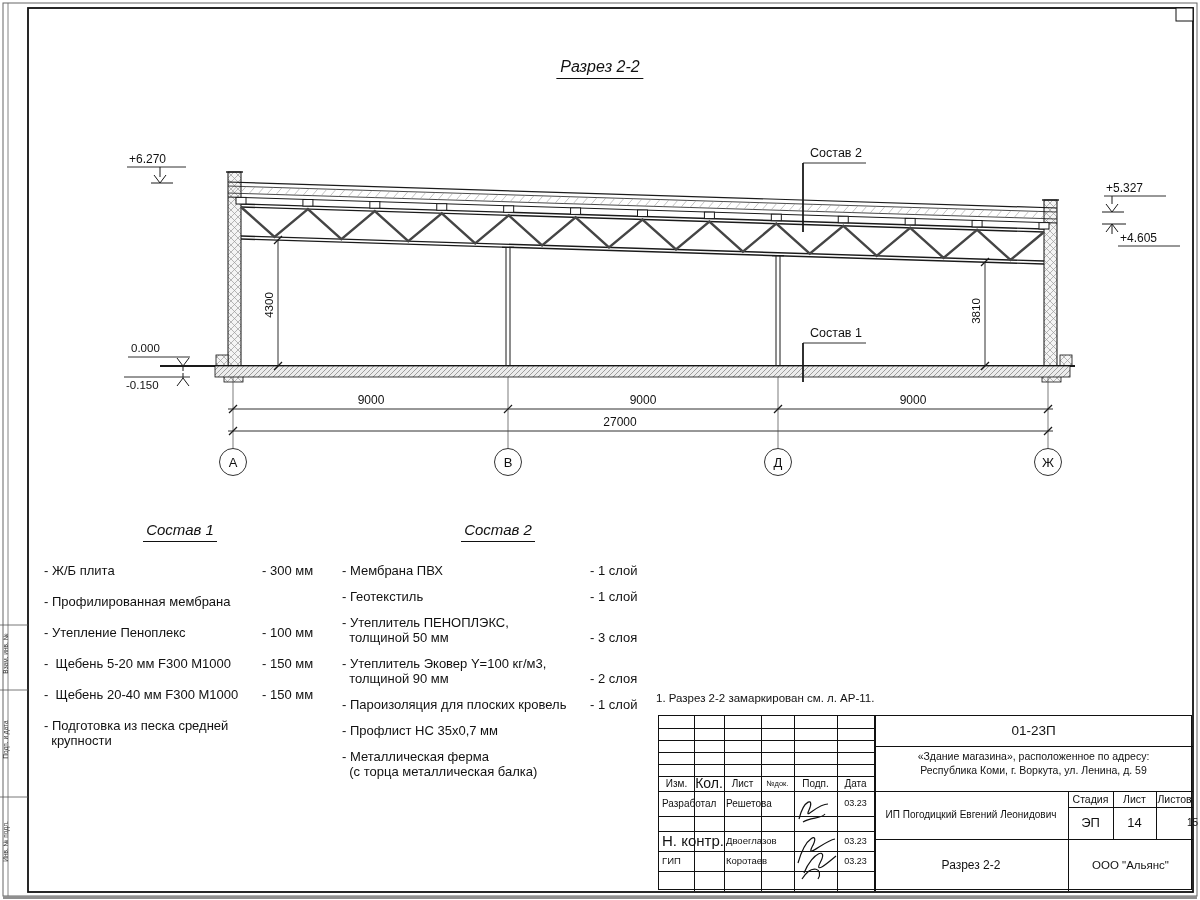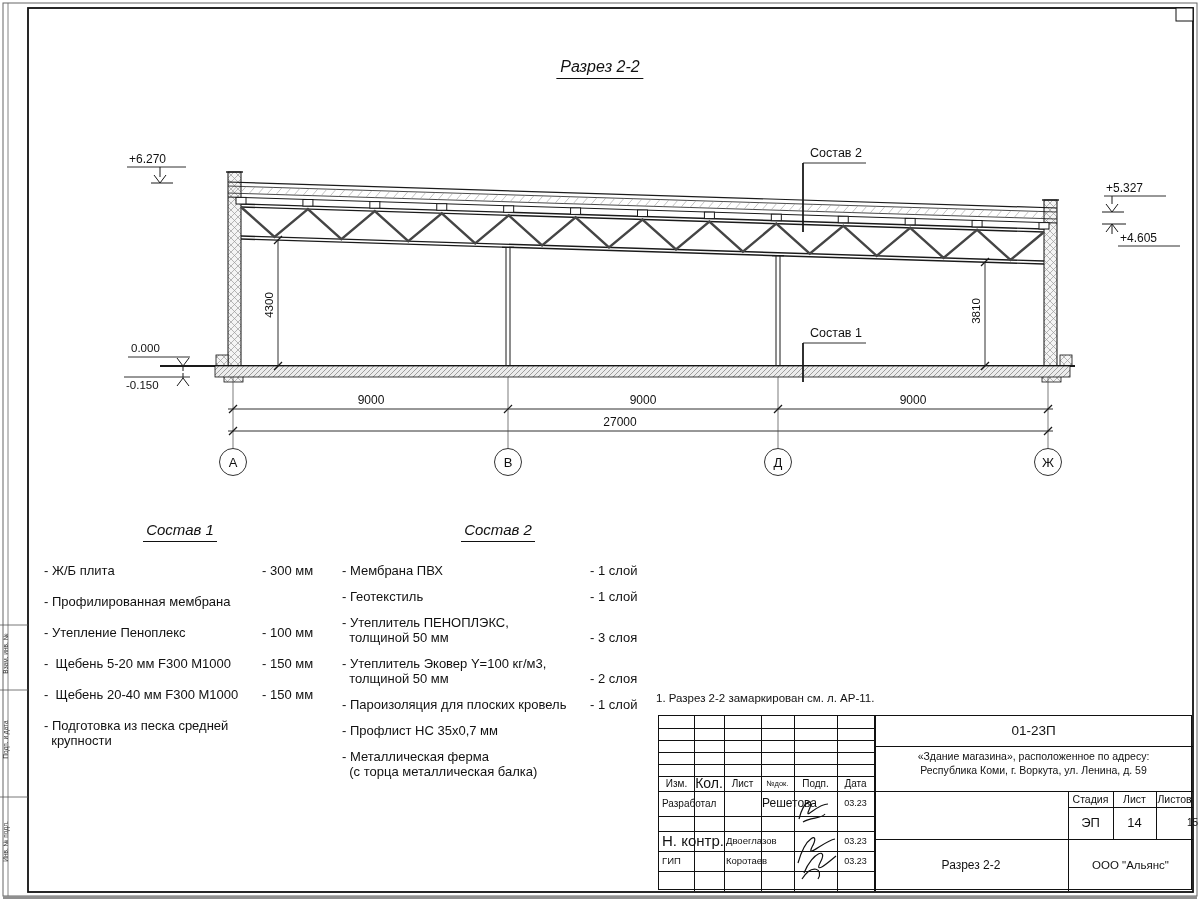--- a/index.html
+++ b/index.html
@@ -288,21 +288,21 @@
   <div class="comp-block" style="left:342px;top:522px;width:312px;">
     <div class="comp-heading">
       <span>Состав 2</span>
     </div>
     <div id="sostav2-items">
         <div class="comp-row"><div class="comp-name">- Мембрана ПВХ</div><div class="comp-value">- 1 слой</div></div>
         <div class="comp-row"><div class="comp-name">- Геотекстиль</div><div class="comp-value">- 1 слой</div></div>
         <div class="comp-row"><div class="comp-name">- Утеплитель ПЕНОПЛЭКС,
   толщиной 50 мм</div><div class="comp-value">- 3 слоя</div></div>
         <div class="comp-row"><div class="comp-name">- Утеплитель Эковер Y=100 кг/м3,
-  толщиной 50 мм</div><div class="comp-value">- 2 слоя</div></div>
+  толщиной 90 мм</div><div class="comp-value">- 2 слоя</div></div>
         <div class="comp-row"><div class="comp-name">- Пароизоляция для плоских кровель</div><div class="comp-value">- 1 слой</div></div>
         <div class="comp-row"><div class="comp-name">- Профлист НС 35х0,7 мм</div></div>
         <div class="comp-row"><div class="comp-name">- Металлическая ферма
   (с торца металлическая балка)</div></div>
       </div>
   </div>
 
   
   <div class="note">1. Разрез 2-2 замаркирован см. л. АР-11.</div>
 
@@ -338,36 +338,37 @@
     <div class="cell ctr" style="left:65px;top:60px;width:37px;height:15px;line-height:15px;font-size:10px;">Лист</div>
     <div class="cell ctr" style="left:102px;top:60px;width:33px;height:15px;line-height:15px;font-size:7.5px;">№док.</div>
     <div class="cell ctr" style="left:135px;top:60px;width:43px;height:15px;line-height:15px;font-size:10px;">Подп.</div>
     <div class="cell ctr" style="left:178px;top:60px;width:37px;height:15px;line-height:15px;font-size:10px;">Дата</div>
 
     <div class="cell ctr" style="left:215px;top:0;width:319px;height:30px;line-height:30px;font-size:13.5px;">01-23П</div>
     <div class="cell ctr" style="left:215px;top:33px;width:319px;height:40px;font-size:10.5px;line-height:14px;">
       <div>«Здание магазина», расположенное по адресу:</div>
       <div>Республика Коми, г. Воркута, ул. Ленина, д. 59</div>
     </div>
+    <div class="cell ctr" style="left:215px;top:75px;width:194px;height:48px;line-height:48px;font-size:10px;">ИП Погодицкий Евгений Леонидович</div>
     <div class="cell ctr" style="left:409px;top:75px;width:45px;height:16px;line-height:16px;font-size:10.5px;">Стадия</div>
     <div class="cell ctr" style="left:454px;top:75px;width:43px;height:16px;line-height:16px;font-size:10.5px;">Лист</div>
     <div class="cell ctr" style="left:497px;top:75px;width:37px;height:16px;line-height:16px;font-size:10.5px;">Листов</div>
     <div class="cell ctr" style="left:409px;top:91px;width:45px;height:32px;line-height:32px;font-size:13px;">ЭП</div>
     <div class="cell ctr" style="left:454px;top:91px;width:43px;height:32px;line-height:32px;font-size:13px;">14</div>
     <div class="cell ctr" style="left:515px;top:91px;width:37px;height:32px;line-height:32px;font-size:10px;">15</div>
     <div class="cell ctr" style="left:215px;top:123px;width:194px;height:52px;line-height:52px;font-size:12px;">Разрез 2-2</div>
     <div class="cell ctr" style="left:409px;top:123px;width:125px;height:52px;line-height:52px;font-size:11.5px;">ООО "Альянс"</div>
 
     <svg class="abs" style="left:135px;top:75px;" width="45" height="100" viewBox="0 0 45 100">
       <path d="M5,28 C10,8 21,6 15,19 C10,30 23,13 34,13 M9,31 C17,26 27,28 31,23" stroke="#111" stroke-width="1.2" fill="none"></path>
       <path d="M4,72 C12,44 27,40 18,56 C12,68 30,50 41,48" stroke="#111" stroke-width="1.2" fill="none"></path>
       <path d="M10,82 C19,60 35,56 26,72 C20,84 36,70 42,65 M8,88 C18,72 30,78 24,88" stroke="#111" stroke-width="1.2" fill="none"></path>
     </svg>
   <div class="cell r" style="left: 3px; top: 75px; width: 62px; height: 25px; line-height: 25px; font-size: 10px;">Разработал</div>
-      <div class="cell n" style="left: 67px; top: 75px; width: 66px; height: 25px; line-height: 25px; font-size: 12px; margin-left: 36px;">Решетова</div>
+      <div class="cell n" style="left: 67px; top: 75px; width: 66px; height: 25px; line-height: 25px; font-size: 10px;">Решетова</div>
       <div class="cell d ctr" style="left: 178px; top: 75px; width: 37px; height: 25px; line-height: 25px; font-size: 9px;">03.23</div>
       <div class="cell r" style="left: 3px; top: 115px; width: 62px; height: 20px; line-height: 20px; font-size: 15px;">Н. контр.</div>
       <div class="cell n" style="left: 67px; top: 115px; width: 66px; height: 20px; line-height: 20px; font-size: 9.5px;">Двоеглазов</div>
       <div class="cell d ctr" style="left: 178px; top: 115px; width: 37px; height: 20px; line-height: 20px; font-size: 9px;">03.23</div>
       <div class="cell r" style="left: 3px; top: 135px; width: 62px; height: 20px; line-height: 20px; font-size: 9.5px;">ГИП</div>
       <div class="cell n" style="left: 67px; top: 135px; width: 66px; height: 20px; line-height: 20px; font-size: 9.5px;">Коротаев</div>
       <div class="cell d ctr" style="left: 178px; top: 135px; width: 37px; height: 20px; line-height: 20px; font-size: 9px;">03.23</div>
     </div>
 
   

